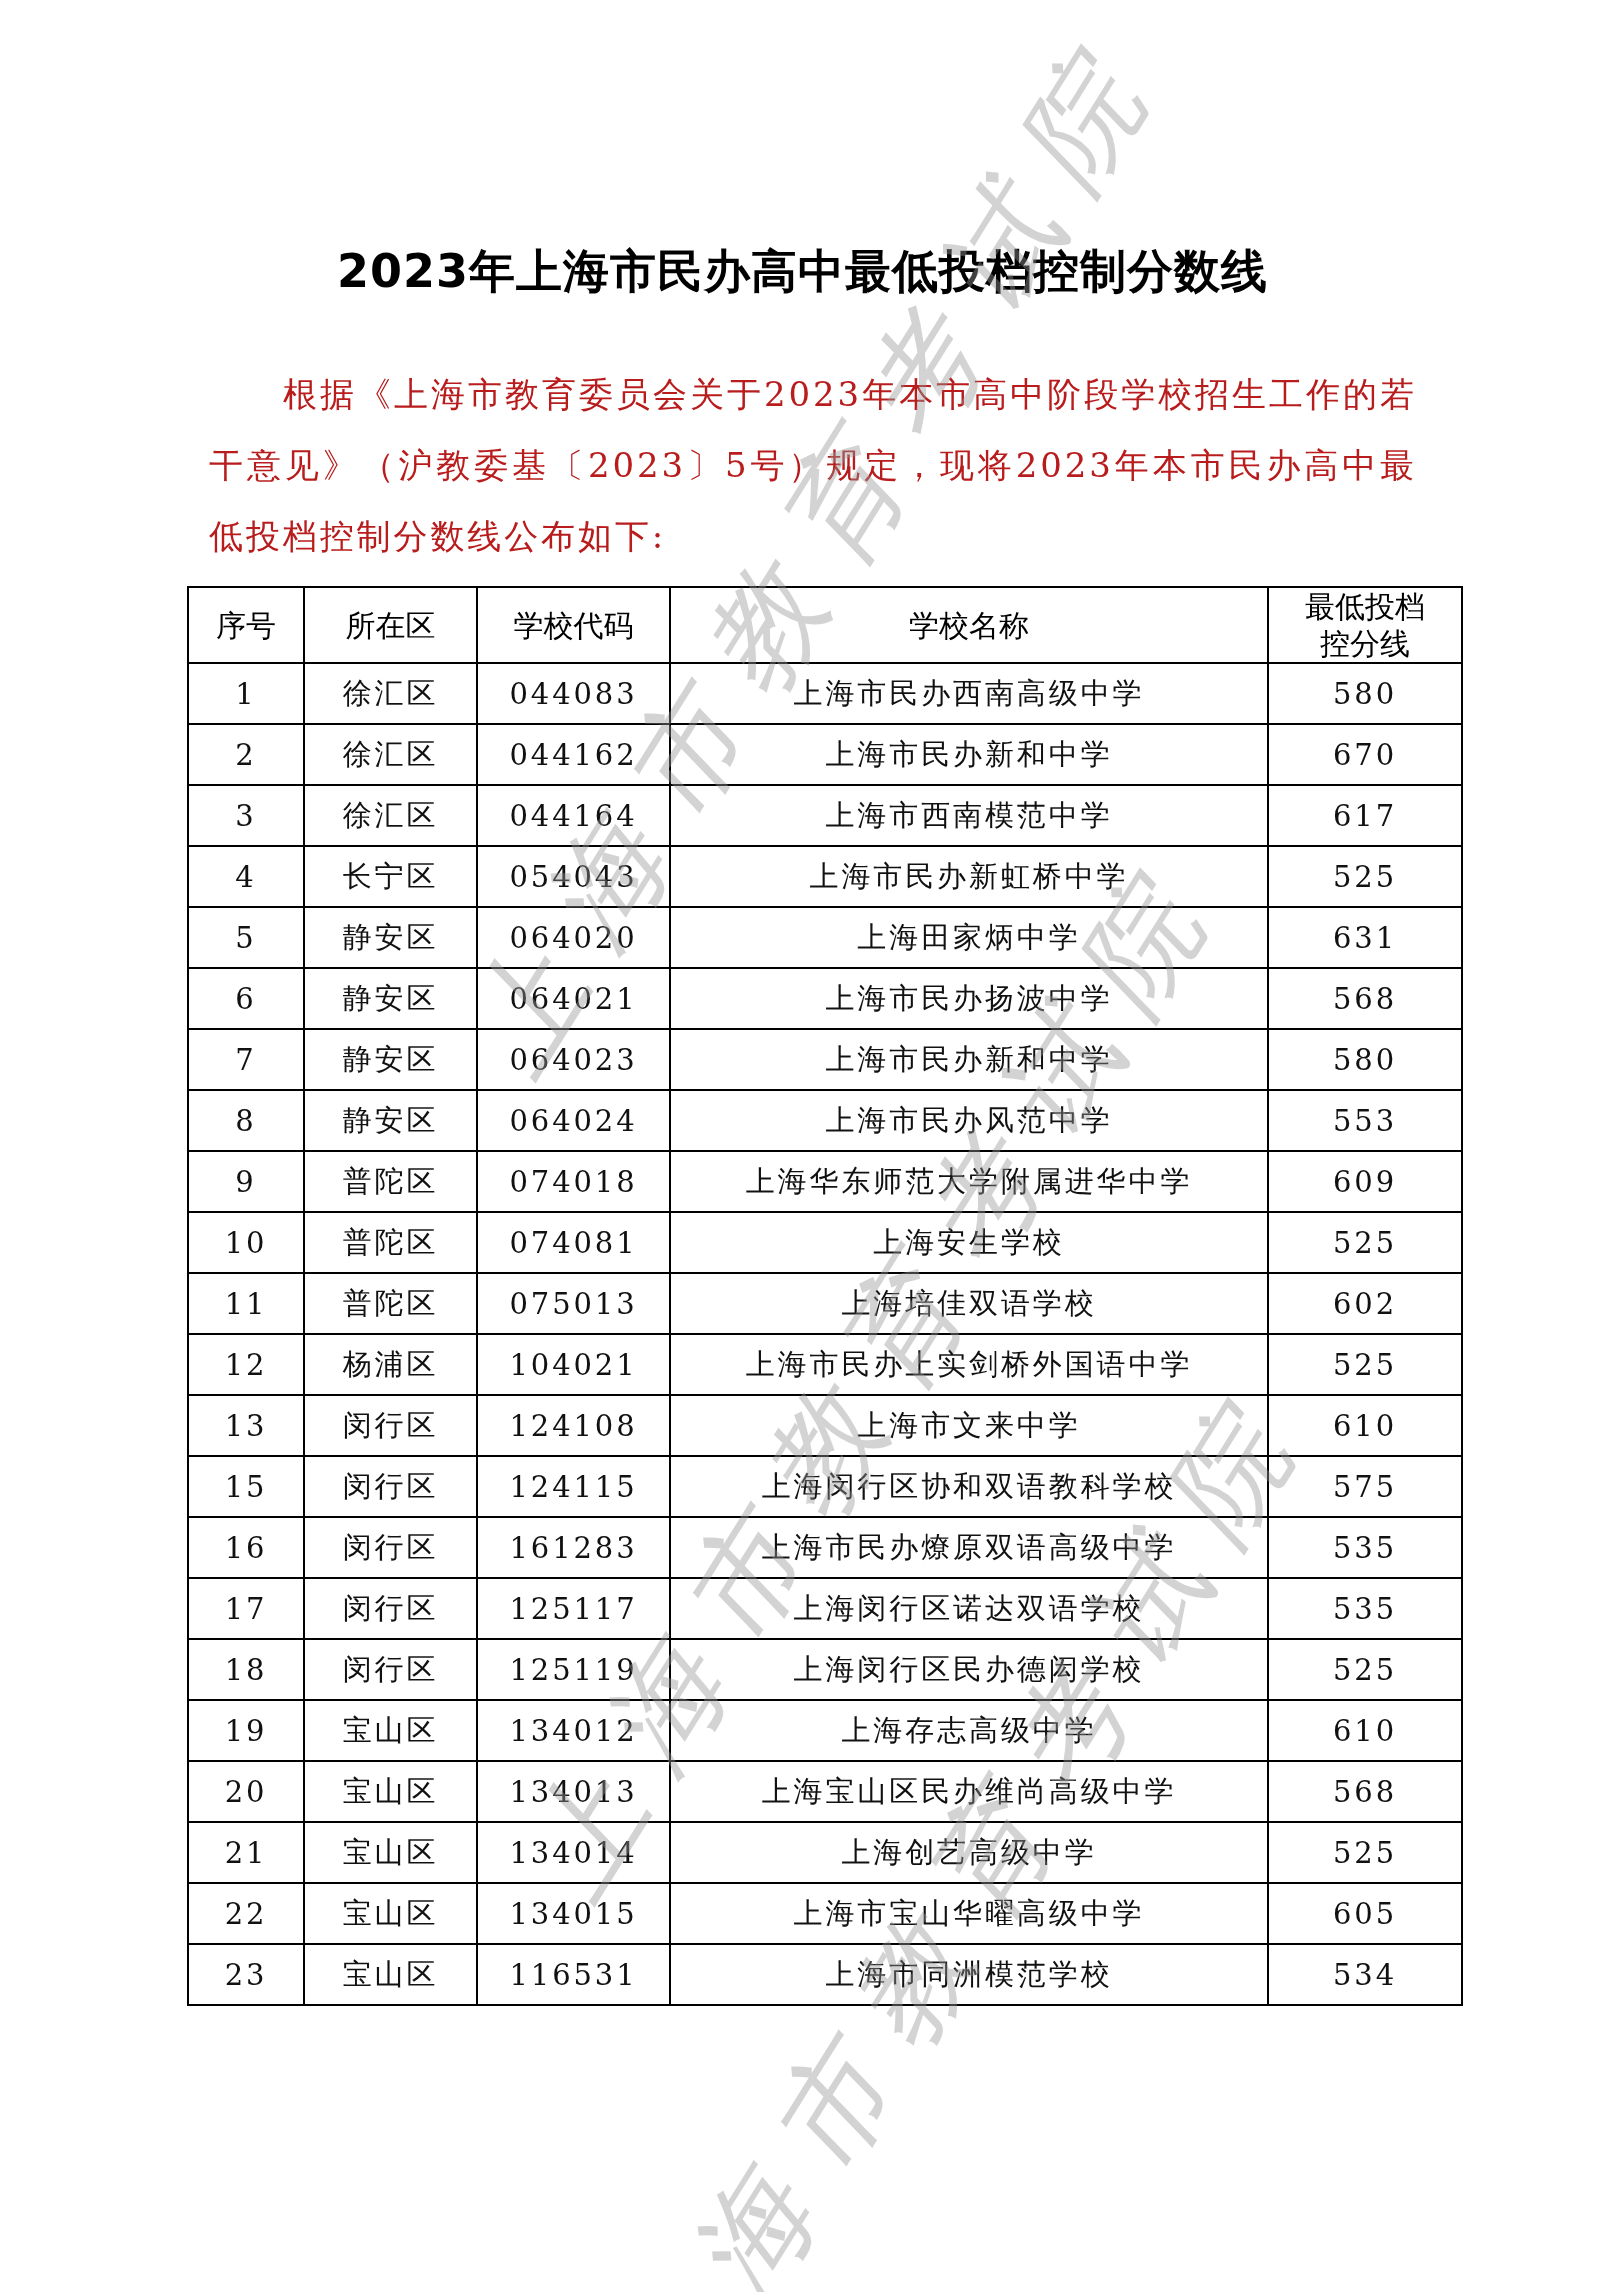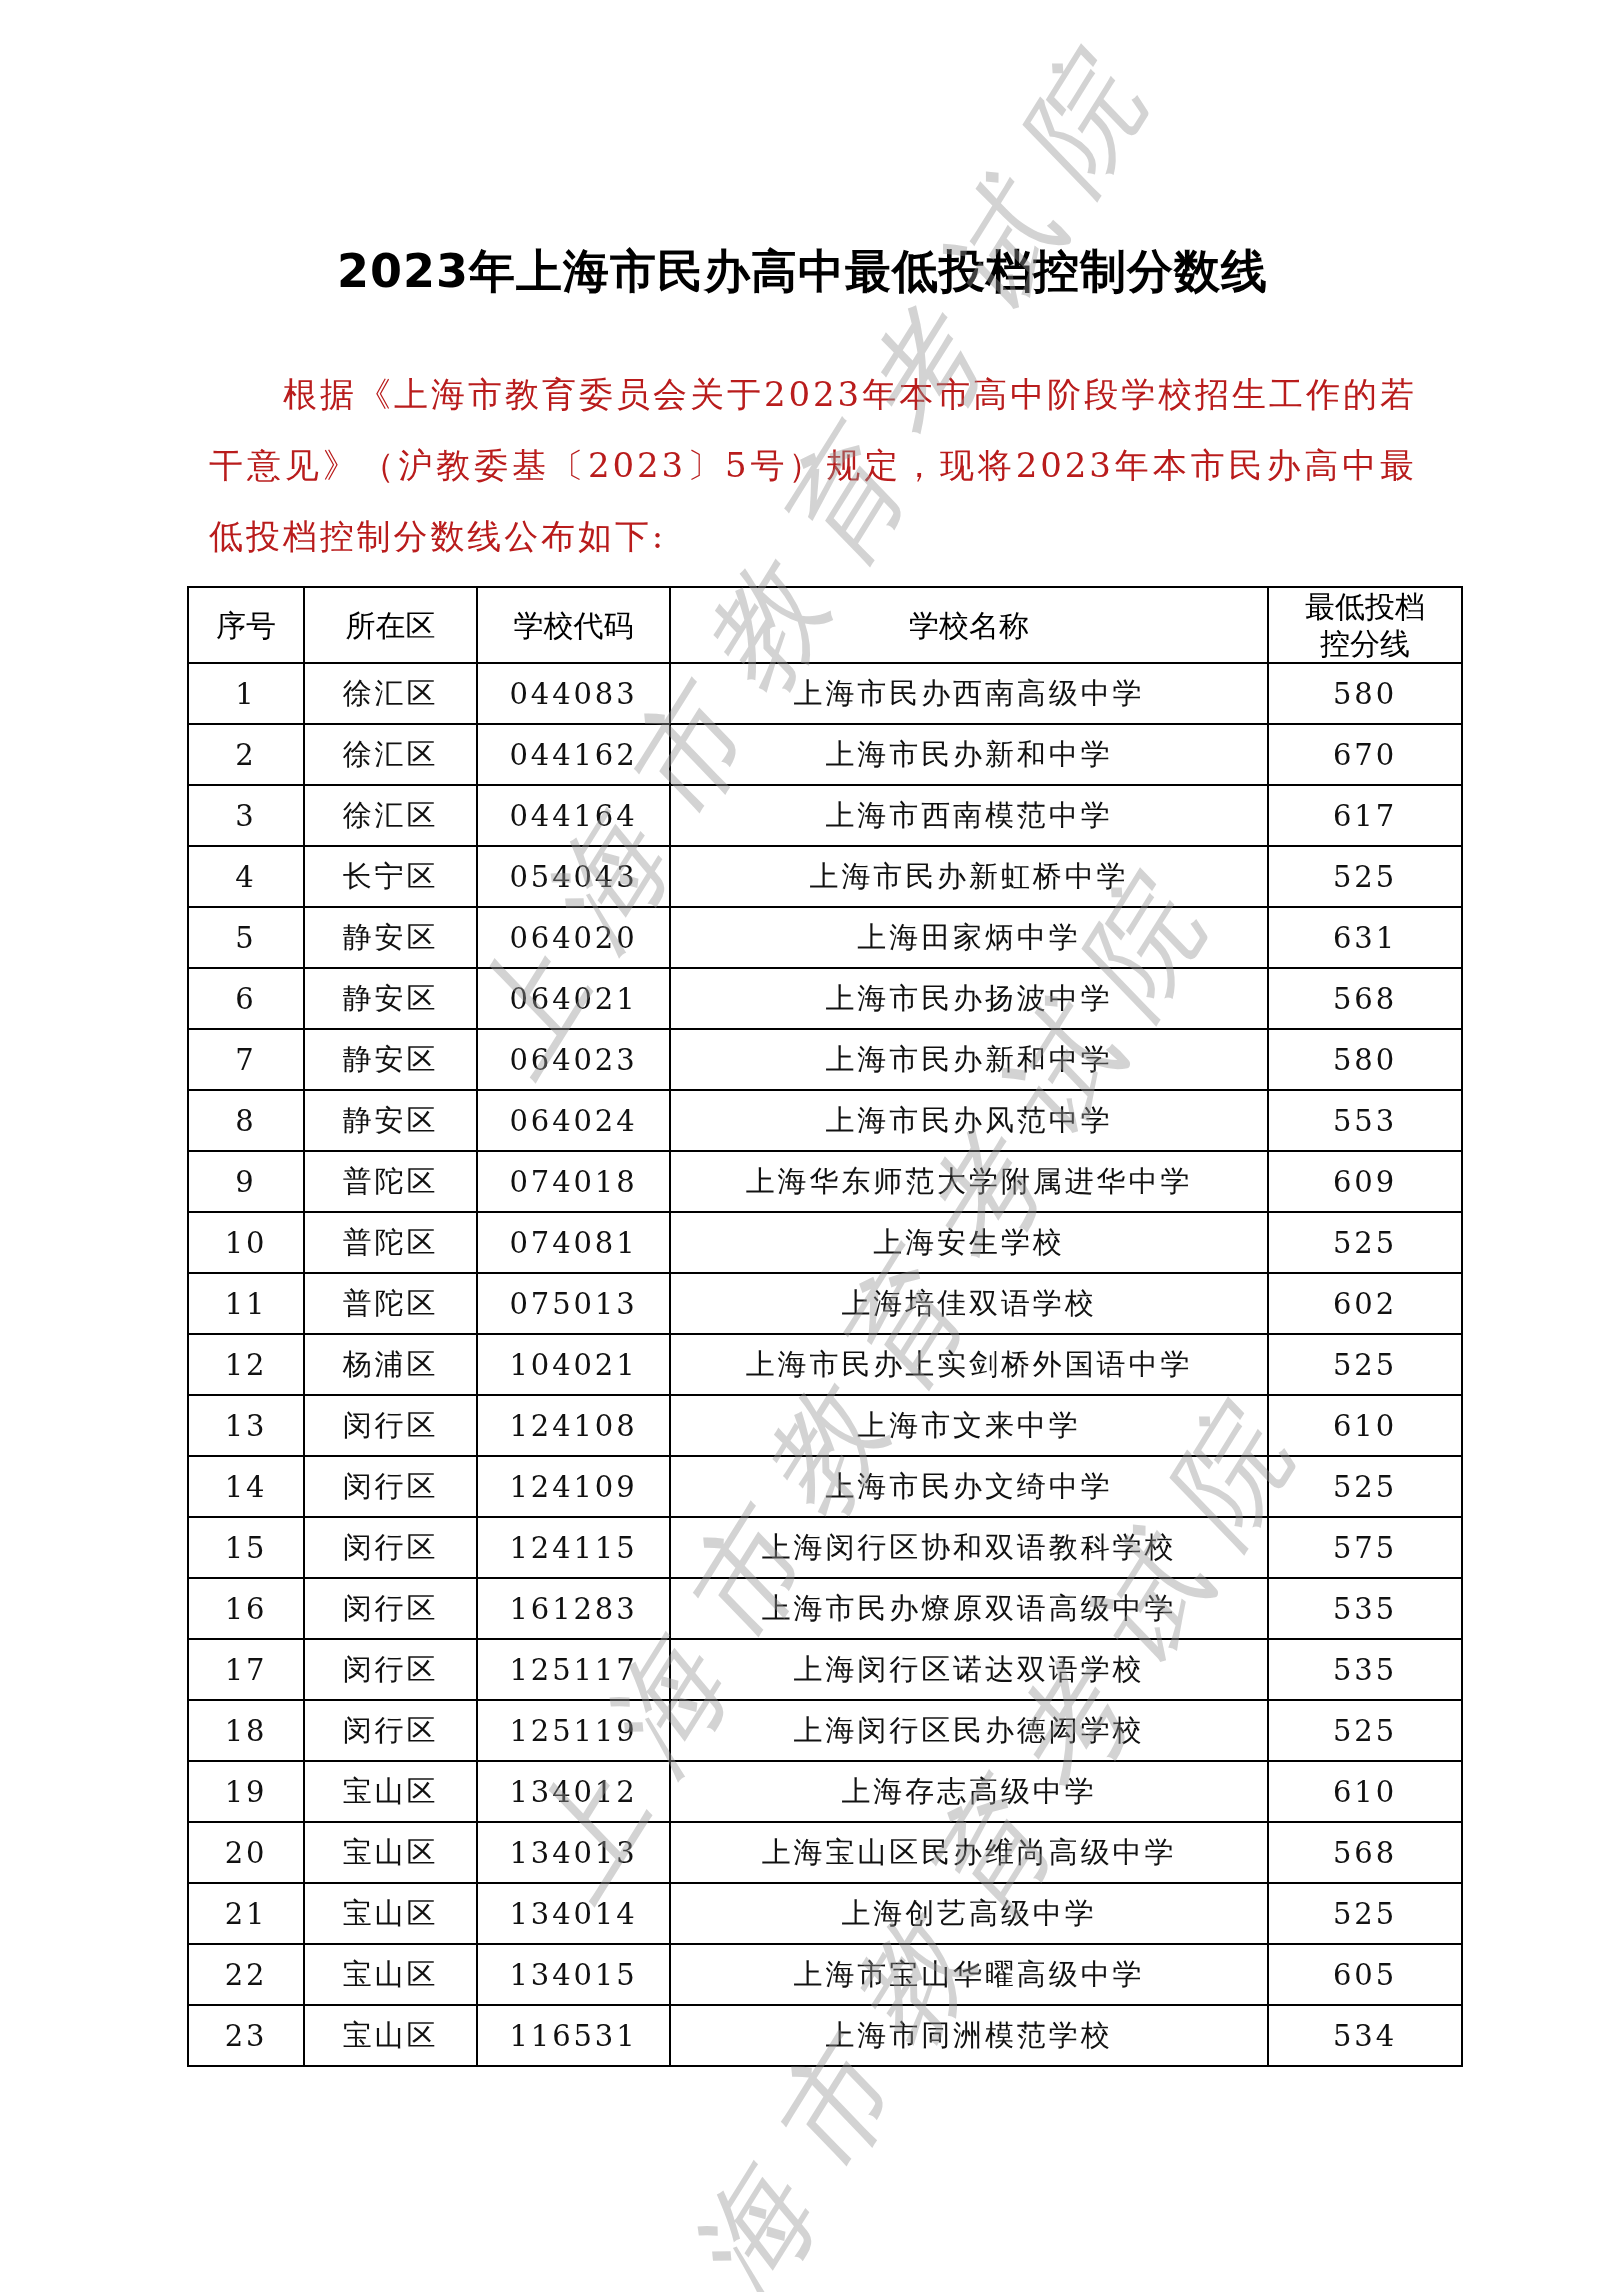--- a/index.html
+++ b/index.html
@@ -150,27 +150,20 @@
         <td>525</td>
       </tr>
       <tr>
         <td>13</td>
         <td>闵行区</td>
         <td>124108</td>
         <td>上海市文来中学</td>
         <td>610</td>
       </tr>
       <tr>
-        <td>14</td>
-        <td>闵行区</td>
-        <td>124109</td>
-        <td>上海市民办文绮中学</td>
-        <td>525</td>
-      </tr>
-      <tr>
         <td>15</td>
         <td>闵行区</td>
         <td>124115</td>
         <td>上海闵行区协和双语教科学校</td>
         <td>575</td>
       </tr>
       <tr>
         <td>16</td>
         <td>闵行区</td>
         <td>161283</td>

